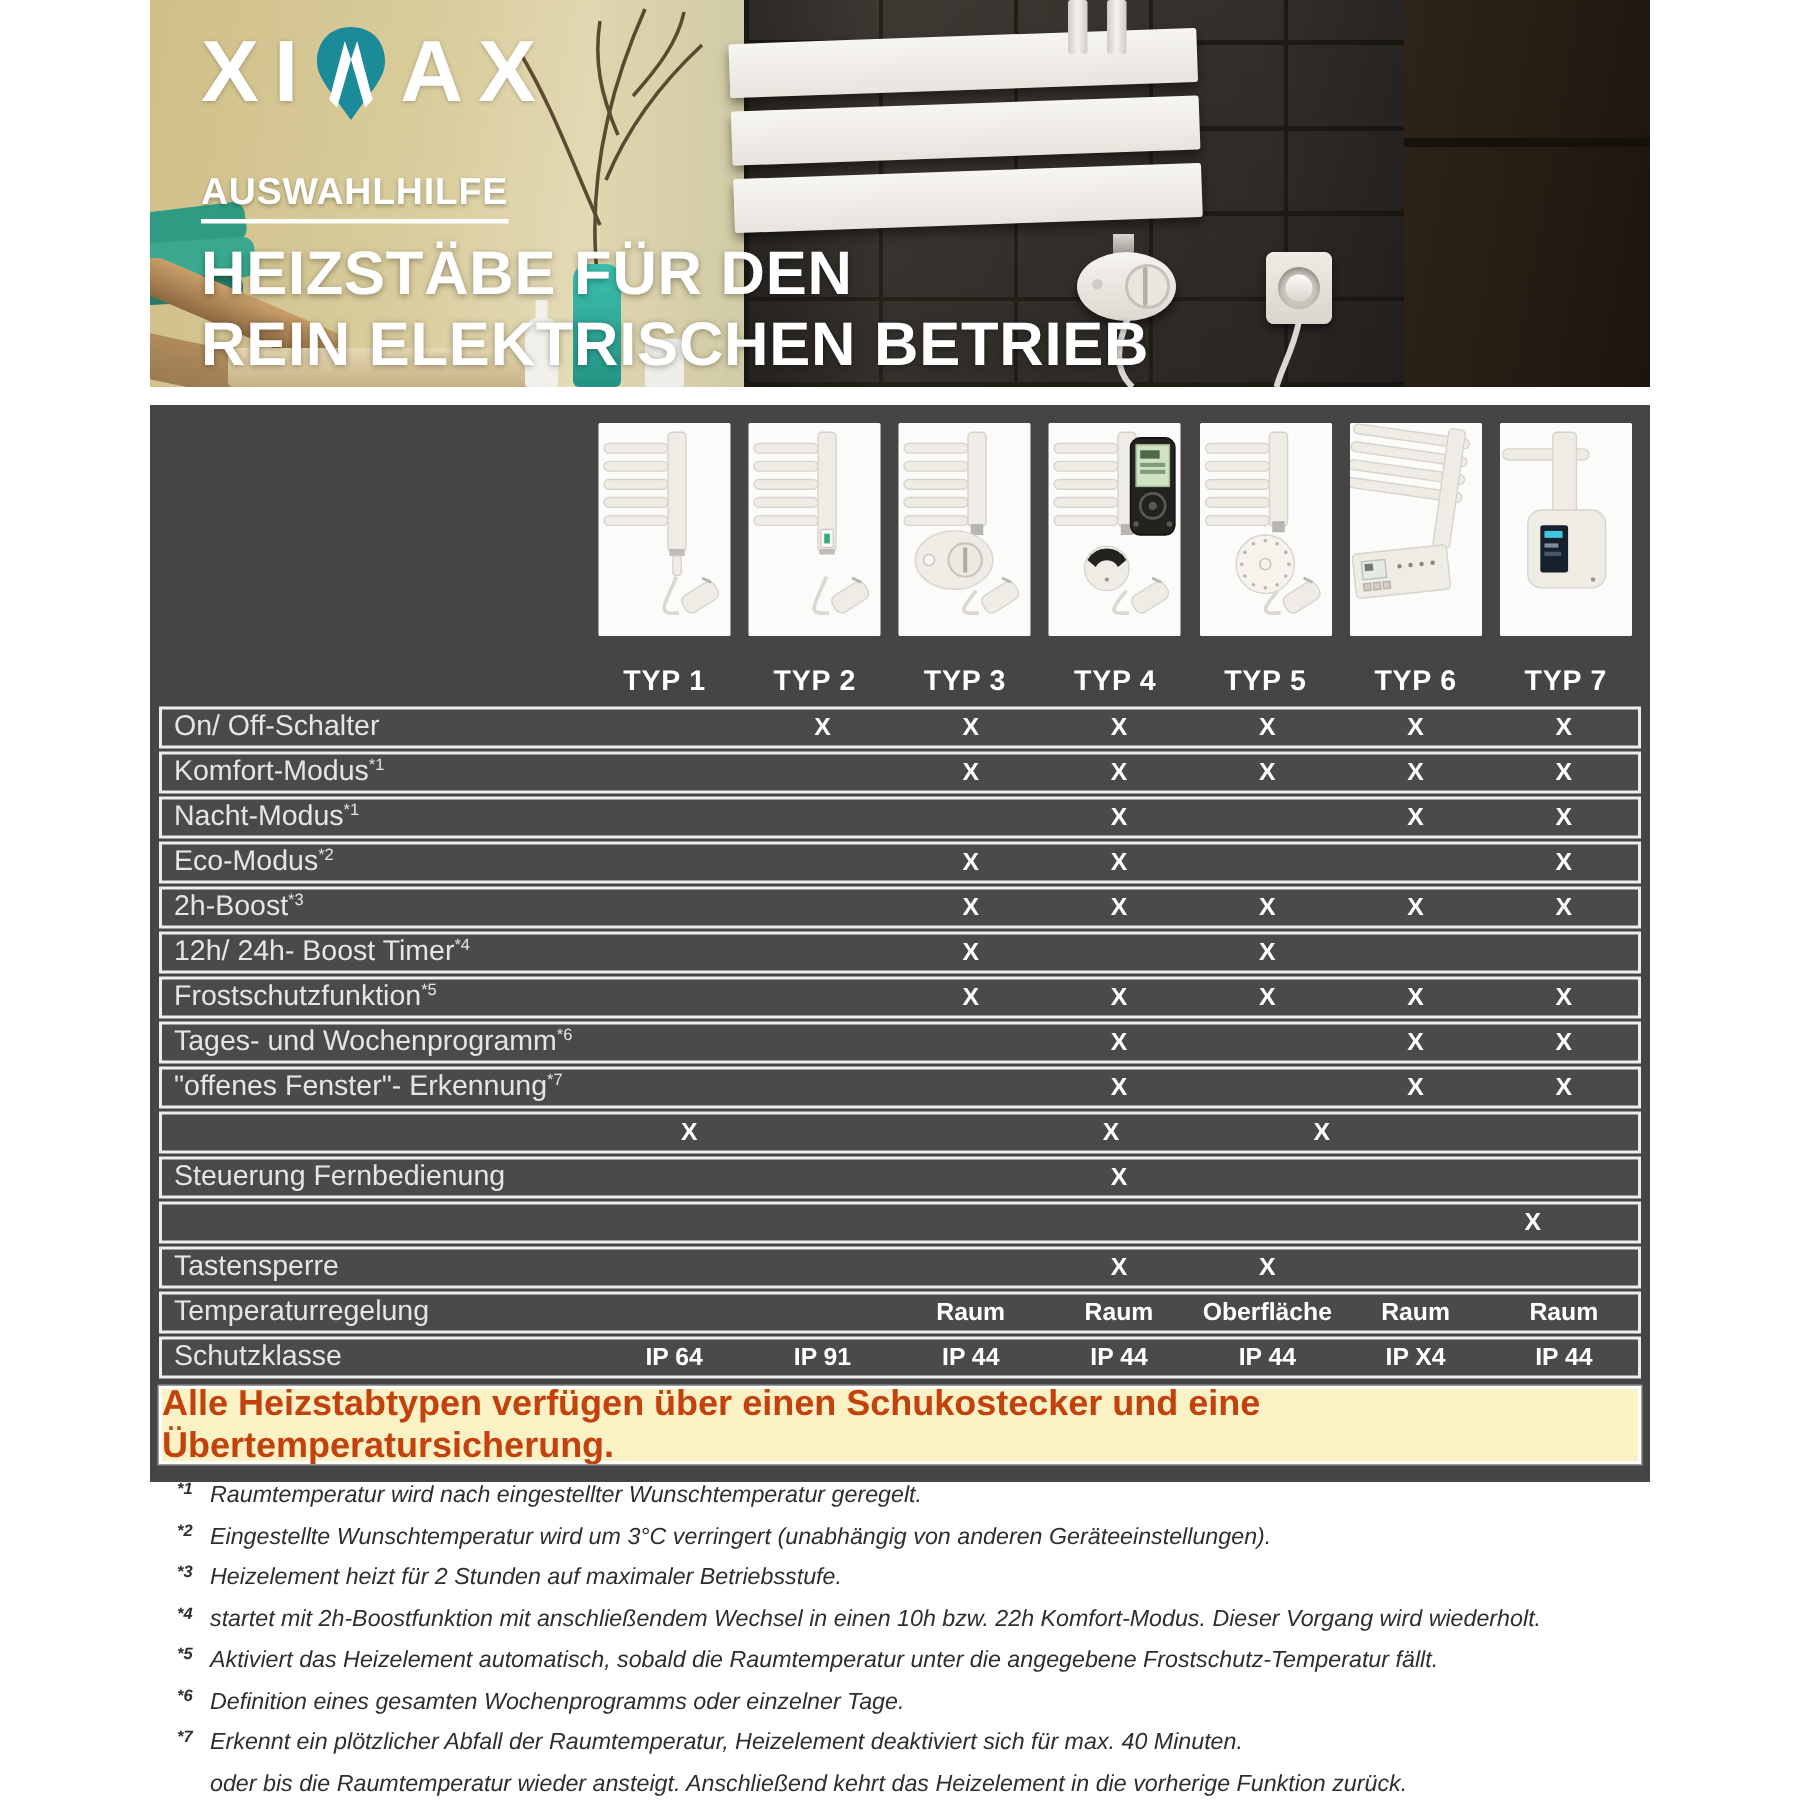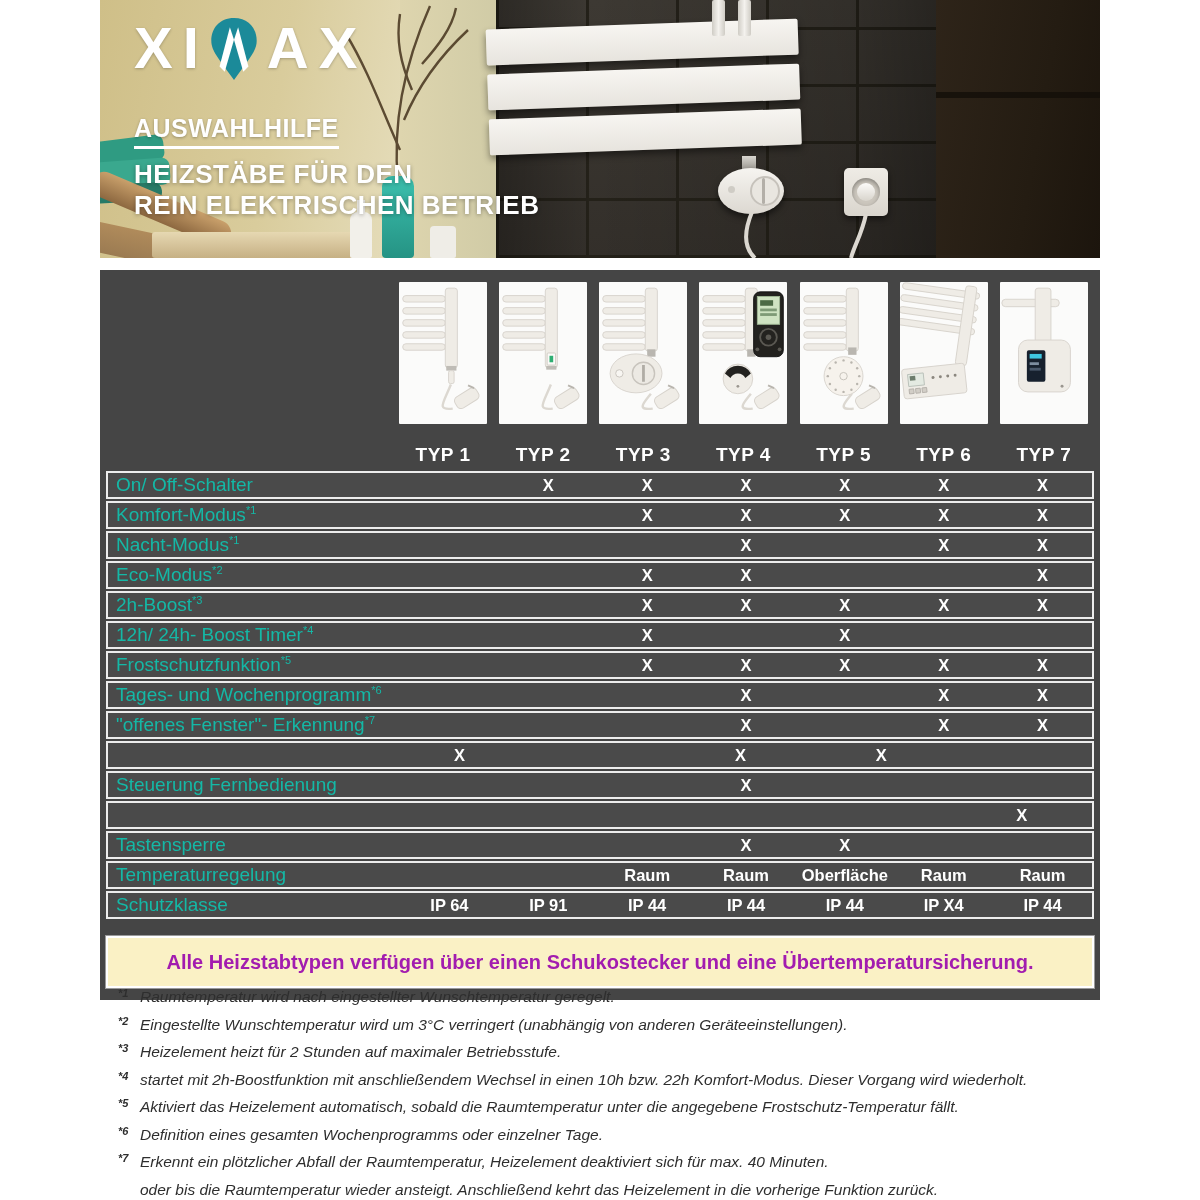--- a/index.html
+++ b/index.html
@@ -54,40 +54,40 @@
         border-radius:10px 10px 4px 4px;}
   .pot{position:absolute;left:330px;top:226px;width:26px;height:32px;background:#efede7;border-radius:4px 4px 2px 2px;}
   .hero-lines{position:absolute;left:0;top:0;width:1000px;height:258px;pointer-events:none;}
 
   .hero-text{position:absolute;left:34px;top:14px;color:#fff;z-index:5;}
   .logo{display:flex;align-items:center;text-shadow:0 1px 3px rgba(0,0,0,.25);}
   .logo span{font-size:58px;font-weight:bold;letter-spacing:10px;line-height:62px;}
   .logo svg{margin:2px 6px 0 -2px;}
   .tagline{display:inline-block;margin-top:32px;font-size:25px;font-weight:bold;letter-spacing:.5px;
         border-bottom:3px solid #fff;padding-bottom:3px;text-shadow:0 1px 3px rgba(0,0,0,.3);}
-  .h1a,.h1b{font-size:26px;font-weight:bold;letter-spacing:.5px;text-shadow:0 1px 4px rgba(0,0,0,.35);}
+  .h1a,.h1b{font-size:41px;font-weight:bold;letter-spacing:.5px;text-shadow:0 1px 4px rgba(0,0,0,.35);}
   .h1a{margin-top:10px;}
   .h1b{}
 
   
   .twrap{position:absolute;left:100px;top:270px;width:1000px;background:#454545;
         padding:12px 4px 12px 4px;box-sizing:border-box;}
   .products{display:flex;margin:0 2px;}
   .spacer{width:288px;}
   .pcol{width:100.5px;display:flex;flex-direction:column;align-items:center;gap:16px;}
   .pimg{width:88px;height:142px;background:#fbfbfa;border-radius:1px;overflow:hidden;}
   .plabel{height:27px;line-height:29px;color:#fff;font-weight:bold;font-size:19px;letter-spacing:.5px;}
   .trows{margin-top:4px;}
   .trow{display:flex;align-items:center;height:24px;border:2px solid #ededed;background:#4a4a4a;
         margin:0 2px 2px 2px;}
-  .trow .lbl{width:284px;padding-left:8px;font-size:19px;color:#14b8a6;white-space:nowrap;}
+  .trow .lbl{width:284px;padding-left:8px;font-size:19px;color:#e5e5e5;white-space:nowrap;}
   .trow .lbl sup{font-size:11px;}
   .trow .cell{flex:1;text-align:center;color:#fff;font-weight:bold;font-size:16.5px;}
-  .banner{margin:17px 2px 0 2px;height:48px;background:#faf1c5;border:2px solid #fff;outline:1px solid #9a9a9a;
-        display:flex;align-items:center;justify-content:center;font-weight:bold;font-size:20px;color:#a21caf;}
+  .banner{margin:5px 2px 0 2px;height:48px;background:#faf1c5;border:2px solid #fff;outline:1px solid #9a9a9a;
+        display:flex;align-items:center;justify-content:center;font-weight:bold;font-size:24px;color:#c2410c;}
 
   
   .foots{position:absolute;left:118px;top:988px;width:980px;color:#2e2e2e;}
   .fline{display:flex;margin-bottom:9.5px;font-style:italic;font-size:15.5px;line-height:18px;}
   .fline .mk{font-size:11px;position:relative;top:-4px;width:22px;flex:0 0 22px;font-weight:bold;}
   .fline.cont .mk{visibility:hidden;}
   svg .m{fill:#efece6;stroke:#d7d3cc;stroke-width:1;}
   svg .c{fill:none;stroke:#dcd8d1;stroke-width:2.6;}
 </style>
 </head>

